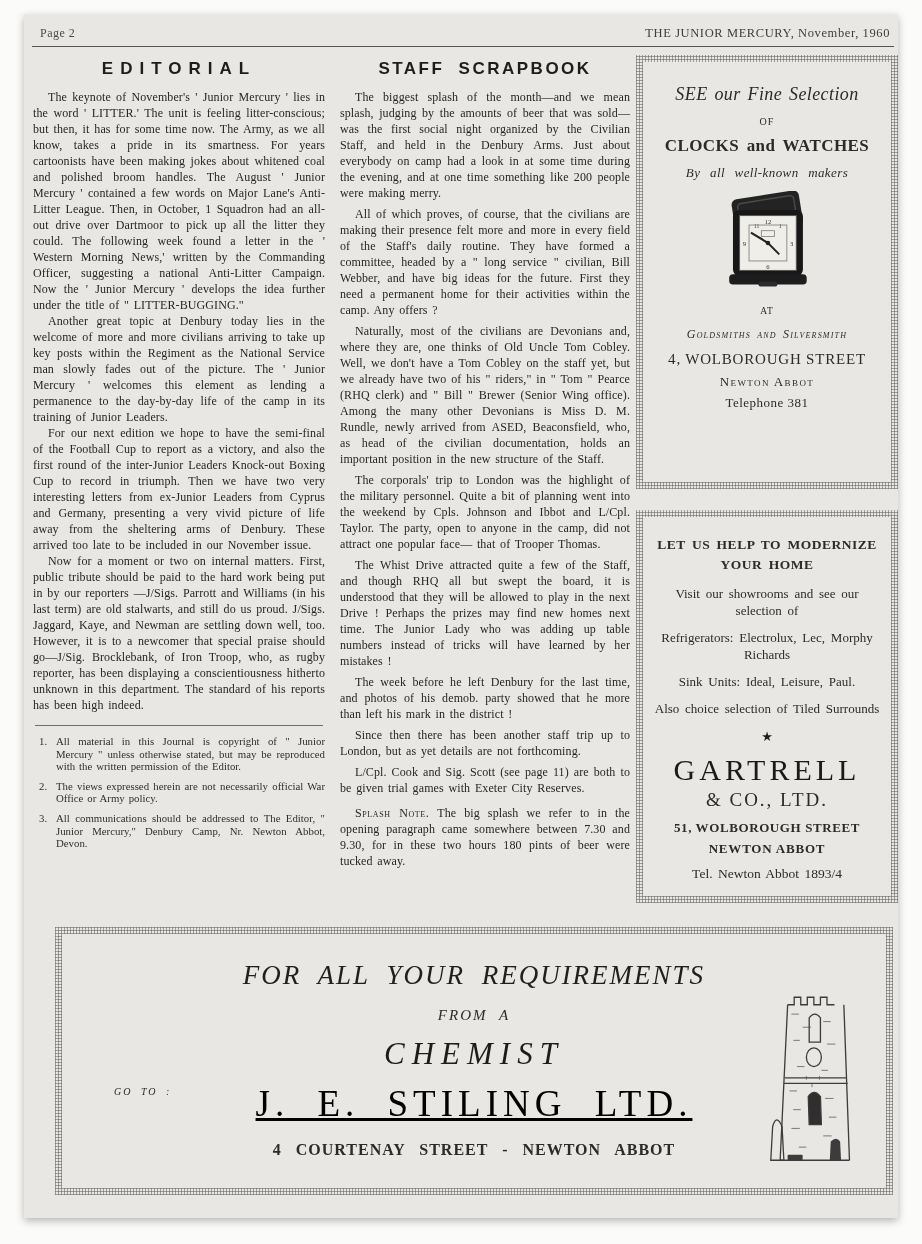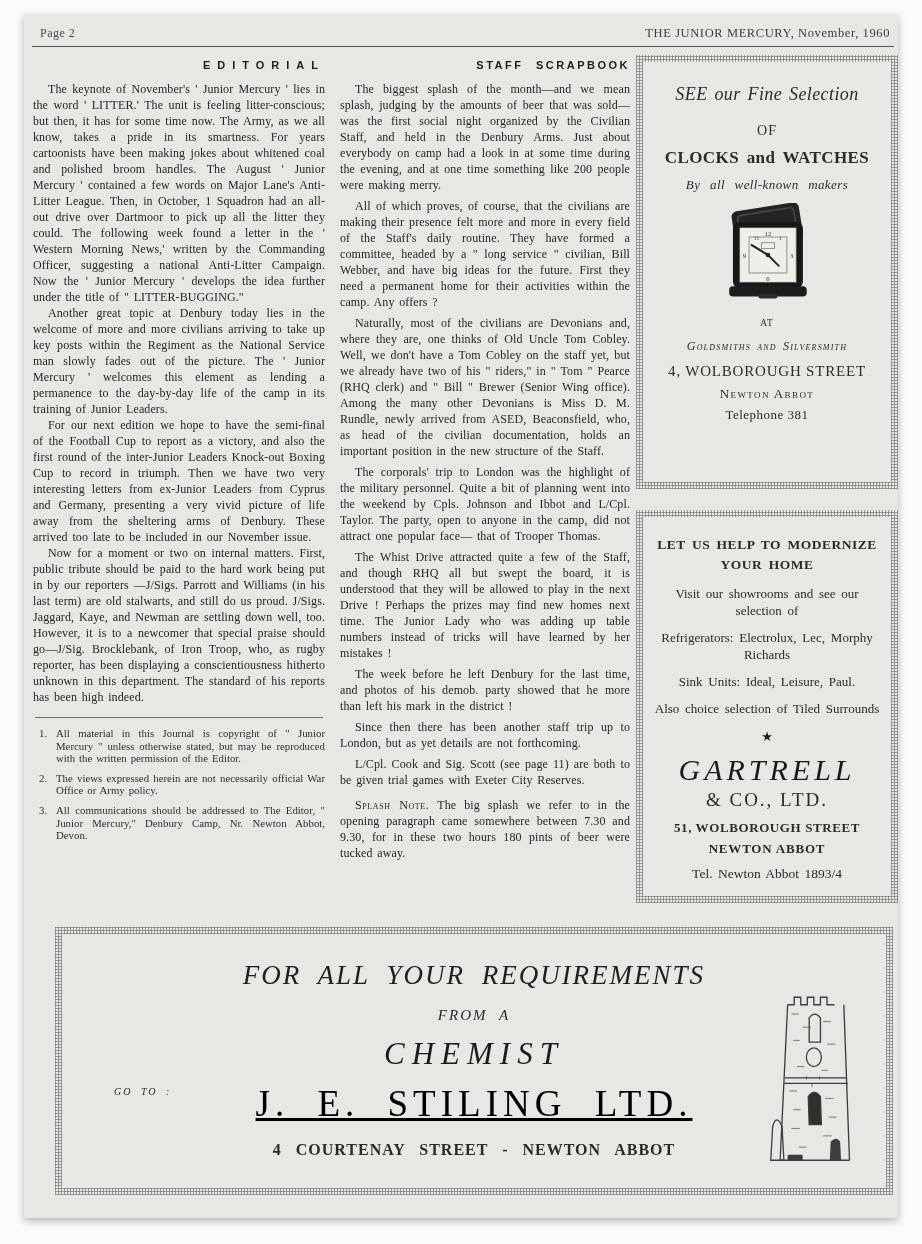--- a/index.html
+++ b/index.html
@@ -24,22 +24,22 @@
   .masthead{font-size:12.5px;color:#3d3d3d;letter-spacing:.6px;}
   .header-rule{border-top:1.6px solid #555;margin:3px 4px 0 8px;}
 
   
   .columns{display:flex;padding:8px 0 0 9px;min-height:858px;align-items:flex-start;}
   .col{box-sizing:border-box;}
   .textcol{width:292px;}
   .textcol.scrap{width:290px;margin-left:15px;}
   .col h1{
     font-family:"Liberation Sans", sans-serif;
-    font-size:11px;font-weight:700;color:#1d1d1d;
-    text-align:right;margin:4px 0 10px 0;
+    font-size:17px;font-weight:700;color:#1d1d1d;
+    text-align:center;margin:4px 0 10px 0;
   }
   .ed-title{letter-spacing:7px;}
   .sc-title{letter-spacing:2.5px;word-spacing:7px;}
   .textcol p{
     font-size:12px;line-height:16px;margin:0;
     text-align:justify;text-indent:15px;
     word-spacing:1.6px;letter-spacing:.1px;color:#262626;
   }
   .scrap p{margin-bottom:5px;}
   .smallcaps{font-variant:small-caps;letter-spacing:.6px;}
@@ -57,37 +57,37 @@
       repeating-linear-gradient(0deg, rgba(95,95,95,.55) 0 1px, transparent 1px 3px),
       repeating-linear-gradient(90deg, rgba(95,95,95,.55) 0 1px, transparent 1px 3px);
   }
   .hatch .inner{background:#e8e7e3;height:100%;box-sizing:border-box;}
   .ad-clocks{height:434px;}
   .ad-gartrell{height:393px;margin-top:21px;}
   .ad-clocks .inner,.ad-gartrell .inner{text-align:center;padding:6px 10px;}
 
   .it{font-style:italic;}
   .c-line1{font-size:18px;margin-top:16px;letter-spacing:.4px;word-spacing:2px;}
-  .c-of{font-size:14px;margin-top:18px;letter-spacing:1px;}
+  .c-of{font-size:10px;margin-top:11px;letter-spacing:1px;}
   .c-line3{font-size:17px;font-weight:700;margin-top:9px;letter-spacing:.4px;word-spacing:3px;}
   .c-line4{font-size:13px;margin-top:9px;word-spacing:6px;letter-spacing:.4px;}
   .clock-wrap{margin:10px auto 2px auto;width:104px;height:104px;}
   .c-store{font-family:"Liberation Sans", sans-serif;font-size:27px;font-weight:700;letter-spacing:3px;color:#151515;margin-top:4px;}
   .c-at{font-size:9.5px;margin-top:11px;letter-spacing:1px;}
   .c-desc{font-size:12px;font-variant:small-caps;letter-spacing:1.2px;margin-top:11px;word-spacing:2px;font-style:italic;}
   .c-addr1{font-size:15px;margin-top:9px;letter-spacing:.8px;}
   .c-addr2{font-size:13px;font-variant:small-caps;letter-spacing:1.4px;margin-top:6px;}
   .c-phone{font-size:13px;margin-top:5px;letter-spacing:.5px;}
 
   .g-head{font-size:13.5px;font-weight:700;margin-top:14px;letter-spacing:.5px;word-spacing:2.5px;}
   .g-head2{font-size:13.5px;font-weight:700;margin-top:4px;letter-spacing:.5px;word-spacing:2.5px;}
   .g-body{font-size:13px;margin-top:12px;line-height:17px;word-spacing:2.5px;}
   .g-body2{font-size:13px;margin-top:10px;line-height:17px;word-spacing:2.5px;}
   .g-star{font-size:13px;margin-top:12px;color:#1c1c1c;}
-  .g-name{font-size:30px;letter-spacing:4px;color:#1a1a1a;margin-top:8px;font-style:italic;}
+  .g-name{font-size:30px;letter-spacing:4px;color:#1a1a1a;margin-top:8px;}
   .g-name2{font-size:19px;letter-spacing:2px;margin-top:2px;}
   .g-addr{font-size:13px;font-weight:700;margin-top:9px;letter-spacing:.6px;}
   .g-addr2{font-size:13px;font-weight:700;margin-top:5px;letter-spacing:.8px;}
   .g-phone{font-size:13.5px;margin-top:9px;word-spacing:2px;}
 
   
   .ad-chemist{
     margin:14px 4px 0 31px;width:838px;height:268px;
   }
   .ad-chemist .inner{position:relative;text-align:center;}

